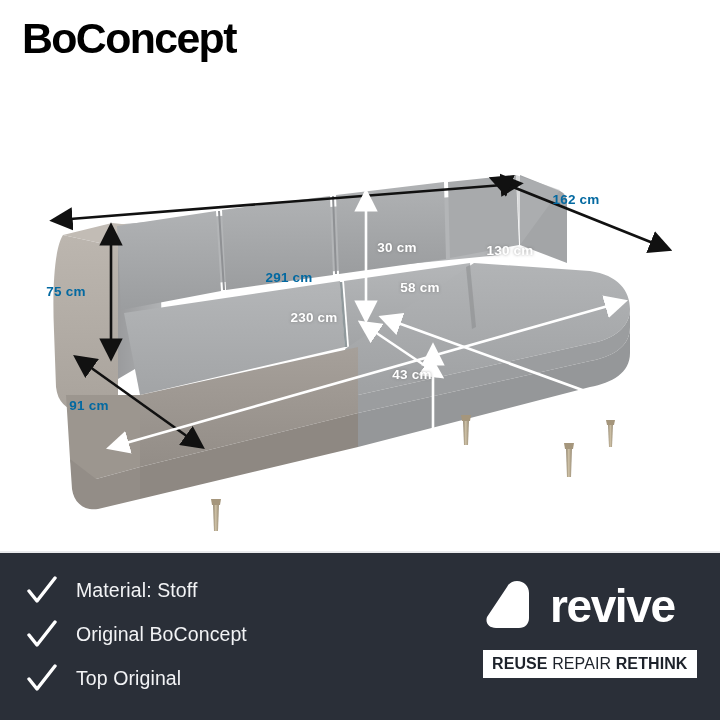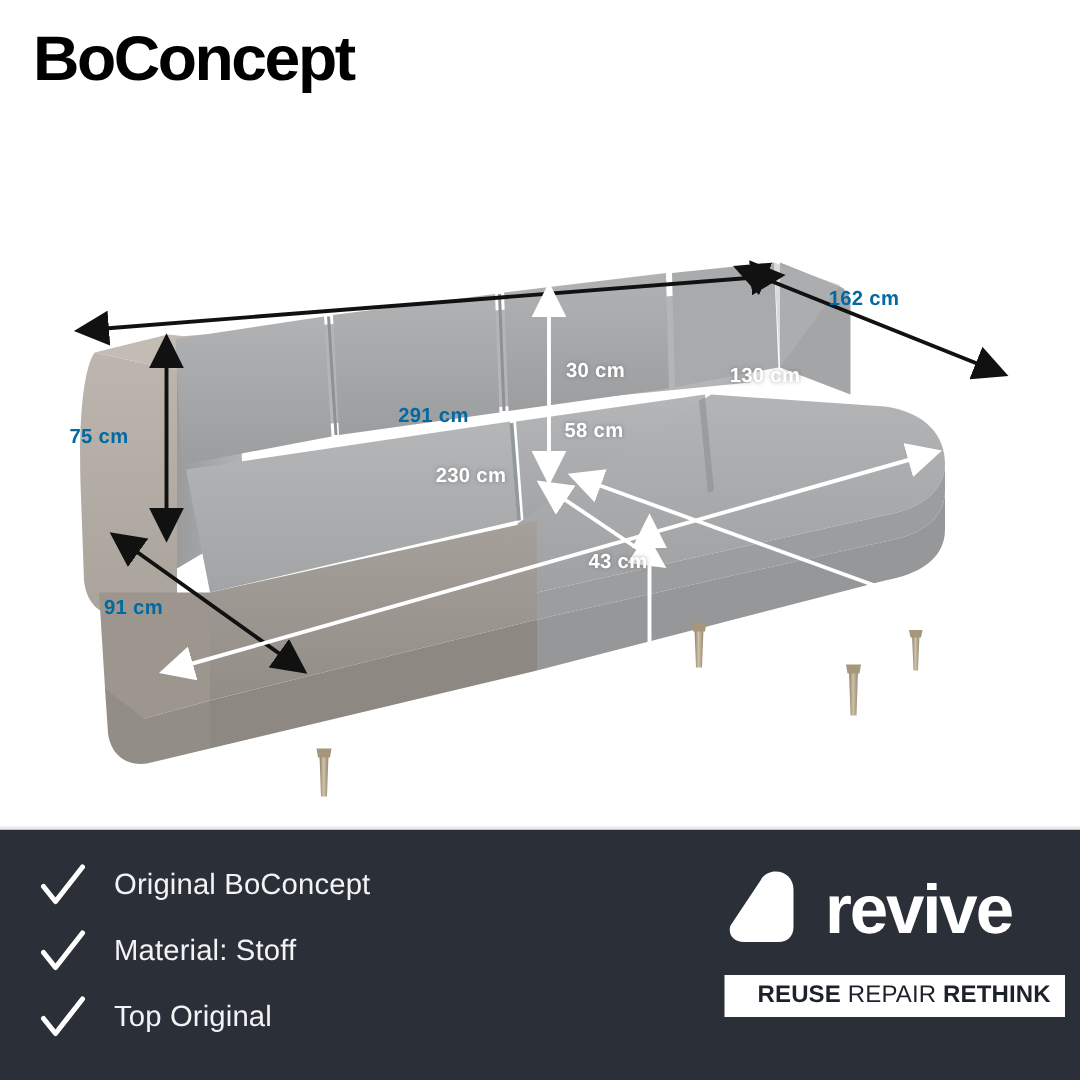--- a/index.html
+++ b/index.html
@@ -56,21 +56,21 @@
 
   .revive{position:absolute;left:483px;top:22px;width:212px;}
   .revive-row{display:flex;align-items:center;gap:11px;height:62px;}
   .revive-mark{width:56px;height:56px;flex:0 0 56px;}
   .revive-word{
     color:#fff;font-weight:bold;font-size:46px;line-height:1;
     letter-spacing:-1.4px;font-family:"Liberation Sans",sans-serif;
   }
   .tagline{
     margin-top:13px;background:#fff;
-    padding:6px 9px 6px 22px;display:inline-block;
+    padding:6px 9px 6px 9px;display:inline-block;
     color:#1d222a;font-size:16px;line-height:1;
     letter-spacing:.1px;white-space:nowrap;
     font-family:"Liberation Sans",sans-serif;
   }
   .tagline .b{font-weight:bold;}
   .tagline .r{font-weight:400;}
 </style>
 </head>
 <body>
 
@@ -204,41 +204,41 @@
       </g>
     </svg>
 
     <div class="dim black" style="left:289px;top:182px;transform:translate(-50%,-50%);">291 cm</div>
     <div class="dim black" style="left:576px;top:104px;transform:translate(-50%,-50%);">162 cm</div>
     <div class="dim black" style="left:66px;top:196px;transform:translate(-50%,-50%);">75 cm</div>
     <div class="dim black" style="left:89px;top:310px;transform:translate(-50%,-50%);">91 cm</div>
 
     <div class="dim white" style="left:397px;top:152px;transform:translate(-50%,-50%);">30 cm</div>
     <div class="dim white" style="left:510px;top:155px;transform:translate(-50%,-50%);">130 cm</div>
-    <div class="dim white" style="left:396px;top:192px;transform:translate(-50%,-50%);">58 cm</div>
+    <div class="dim white" style="left:420px;top:192px;transform:translate(-50%,-50%);">58 cm</div>
     <div class="dim white" style="left:314px;top:222px;transform:translate(-50%,-50%);">230 cm</div>
     <div class="dim white" style="left:412px;top:251px;transform:translate(-50%,-50%);margin-top:28px;">43 cm</div>
   </div>
 
   <div class="banner">
 
     <div class="bullets">
 
       <div class="bullet">
         <svg class="check" viewBox="0 0 30 30">
           <path d="M2,15 L10,25 L28,2" fill="none" stroke="#ffffff" stroke-width="3.4" stroke-linecap="round" stroke-linejoin="round"></path>
         </svg>
-        <span class="bullet-label">Original BoConcept</span>
+        <span class="bullet-label">Material: Stoff</span>
       </div>
 
       <div class="bullet">
         <svg class="check" viewBox="0 0 30 30">
           <path d="M2,15 L10,25 L28,2" fill="none" stroke="#ffffff" stroke-width="3.4" stroke-linecap="round" stroke-linejoin="round"></path>
         </svg>
-        <span class="bullet-label">Material: Stoff</span>
+        <span class="bullet-label">Original BoConcept</span>
       </div>
 
       <div class="bullet">
         <svg class="check" viewBox="0 0 30 30">
           <path d="M2,15 L10,25 L28,2" fill="none" stroke="#ffffff" stroke-width="3.4" stroke-linecap="round" stroke-linejoin="round"></path>
         </svg>
         <span class="bullet-label">Top Original</span>
       </div>
     </div>
 

